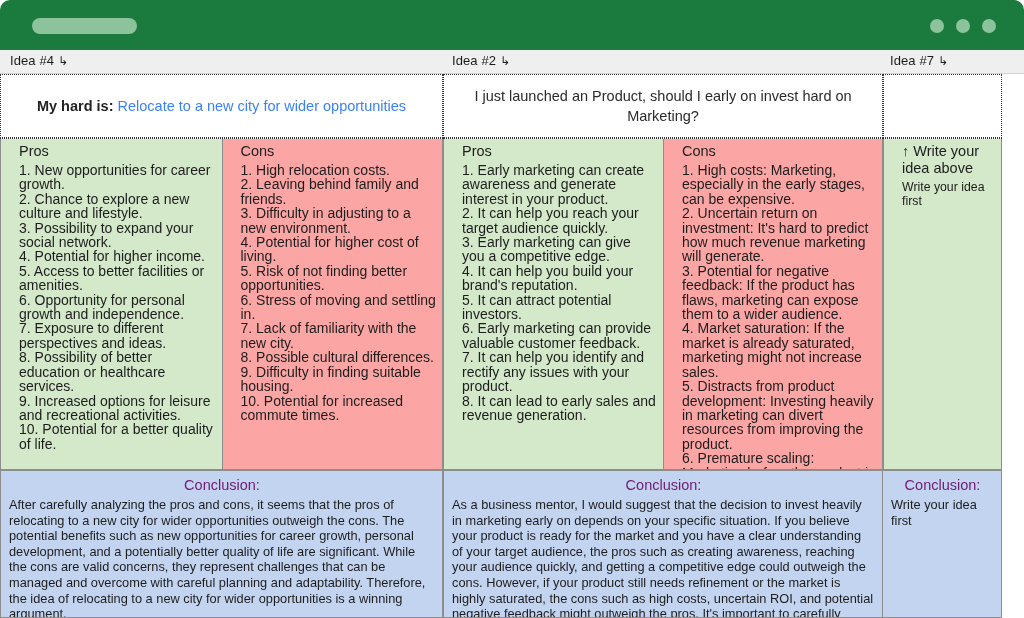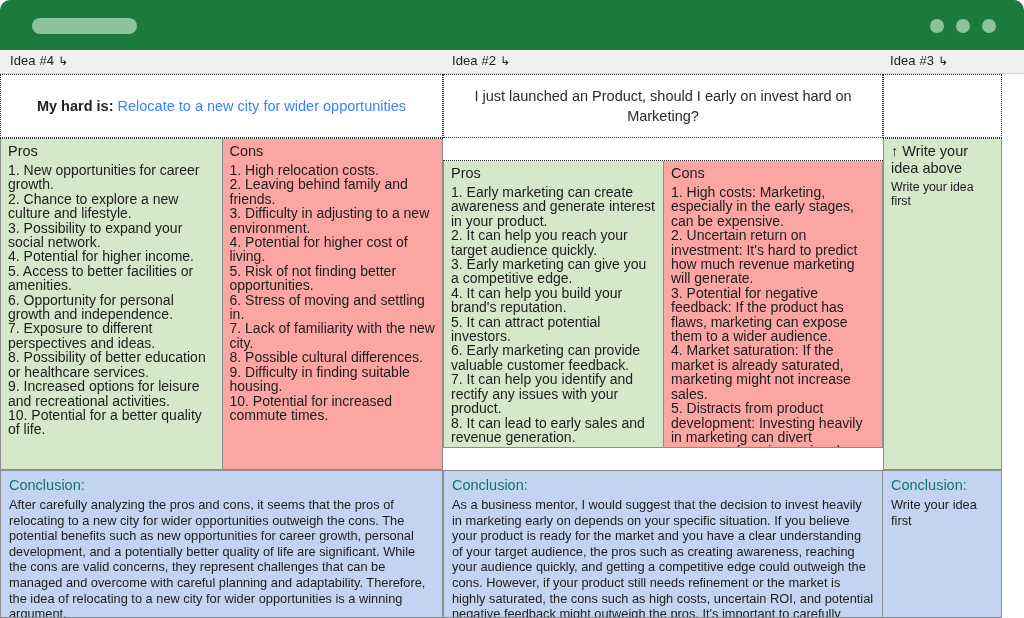--- a/index.html
+++ b/index.html
@@ -69,21 +69,21 @@
     top: 74px; left: 0;
     width: 1024px; height: 544px;
   }
   .idea-col {
     position: absolute;
     top: 0; bottom: 0;
     display: flex;
     flex-direction: column;
   }
   .idea-col.c1 { left: 0px;   width: 443px; }
-  .idea-col.c2 { left: 443px; width: 440px; gap: 22px; }
+  .idea-col.c2 { left: 443px; width: 440px; }
   .idea-col.c3 { left: 883px; width: 119px; }
 
   
   .idea-input {
     height: 64px;
     border: 1px dotted #333;
     background: #ffffff;
     display: flex;
     align-items: center;
     justify-content: center;
@@ -106,21 +106,21 @@
   
   .pc-row {
     flex: 1 1 auto;
     display: flex;
     min-height: 0;
     border-top: 1px dotted #333;
   }
   .pc-cell {
     flex: 1 1 50%;
     overflow: hidden;
-    padding: 4px 6px 4px 7px;
+    padding: 4px 6px 4px 18px;
     border: 1px solid #8d8d8d;
     border-top: none;
   }
   .pc-cell.pros { background: #d4e8ca; border-right: none; }
   .pc-cell.cons { background: #fca5a5; }
   .pc-cell.full { flex: 1 1 100%; background: #d4e8ca; }
   .pc-title {
     font-size: 14.5px;
     color: #1d1d1d;
     margin-bottom: 3px;
@@ -138,23 +138,24 @@
   .concl {
     flex: 0 0 148px;
     background: #c3d4f0;
     border: 1px solid #8d8d8d;
     padding: 5px 7px 4px 8px;
     overflow: hidden;
   }
   .c3 .concl { border-left: none; }
   .concl-title {
     font-size: 14.5px;
-    color: #0f766e;
+    color: #701a75;
     line-height: 18px;
     margin-bottom: 3px;
+    text-align: center;
   }
   .concl-body {
     font-size: 12.8px;
     line-height: 15.6px;
     color: #1d1d1d;
   }
 </style>
 </head>
 <body>
 
@@ -170,21 +171,21 @@
   </div>
 
   <div class="tabbar">
     <div class="tab-label" style="left:10px;">
       <span>Idea #4</span><span class="tab-glyph">↲</span>
     </div>
     <div class="tab-label" style="left:452px;">
       <span>Idea #2</span><span class="tab-glyph">↲</span>
     </div>
     <div class="tab-label" style="left:890px;">
-      <span>Idea #3</span><span class="tab-glyph">↲</span>
+      <span>Idea #7</span><span class="tab-glyph">↲</span>
     </div>
   </div>
 
   <div class="board">
 
     <div class="idea-col c1">
       <div class="idea-input" title="Write your idea here">
         <div class="itxt">
           <span class="lead">My hard is:</span>
           <span class="val">Relocate to a new city for wider opportunities</span>

